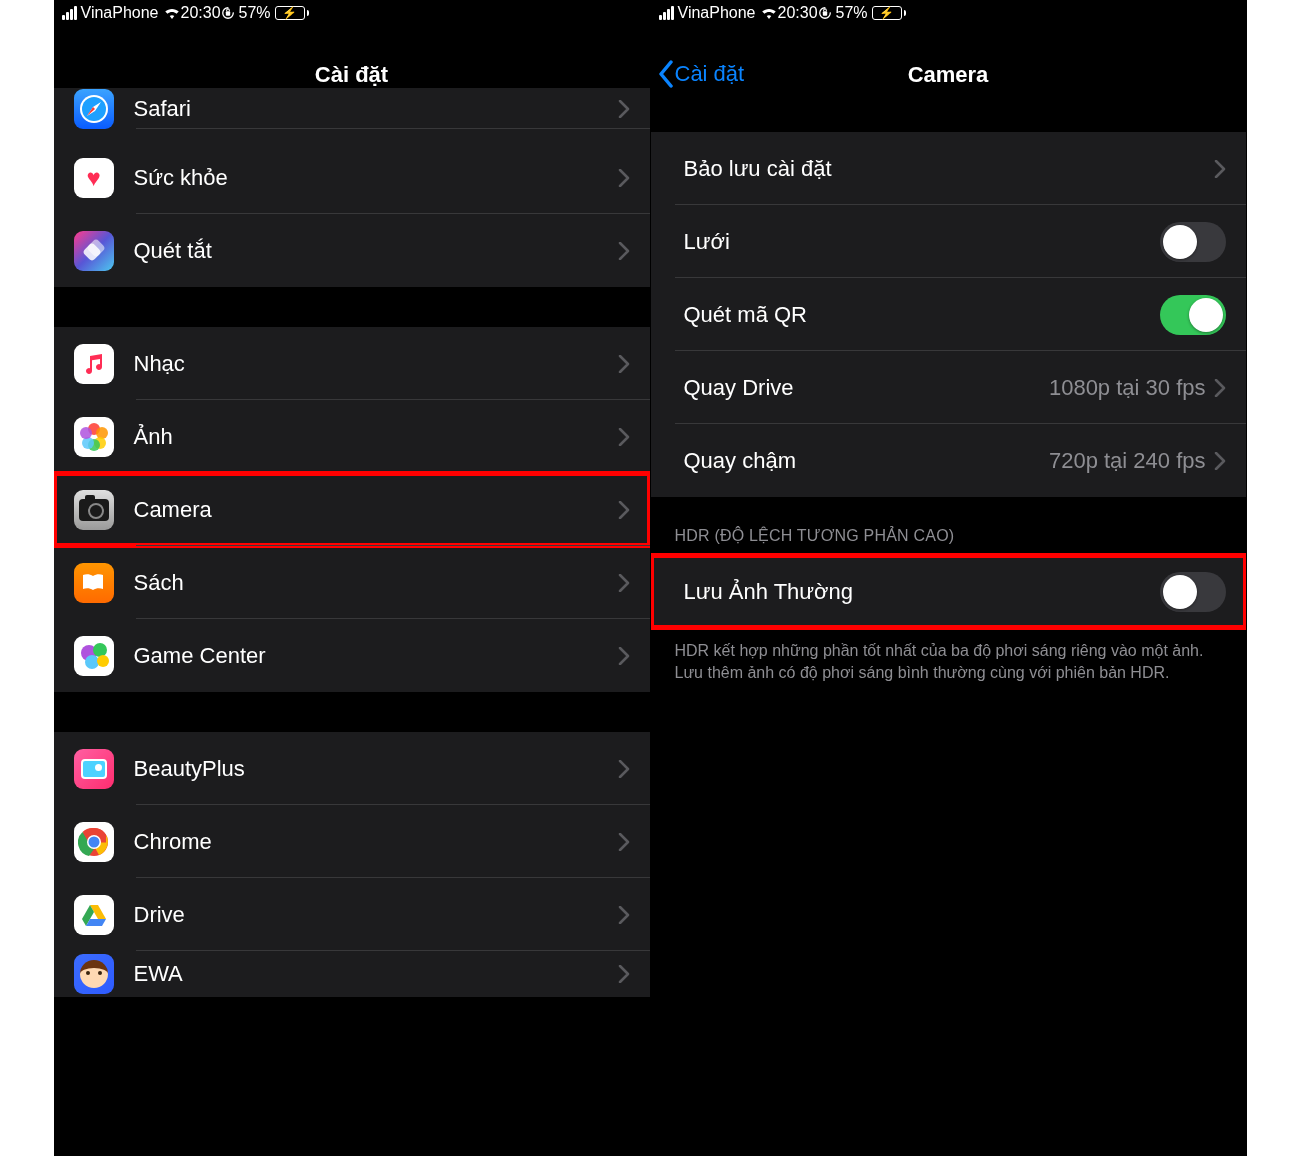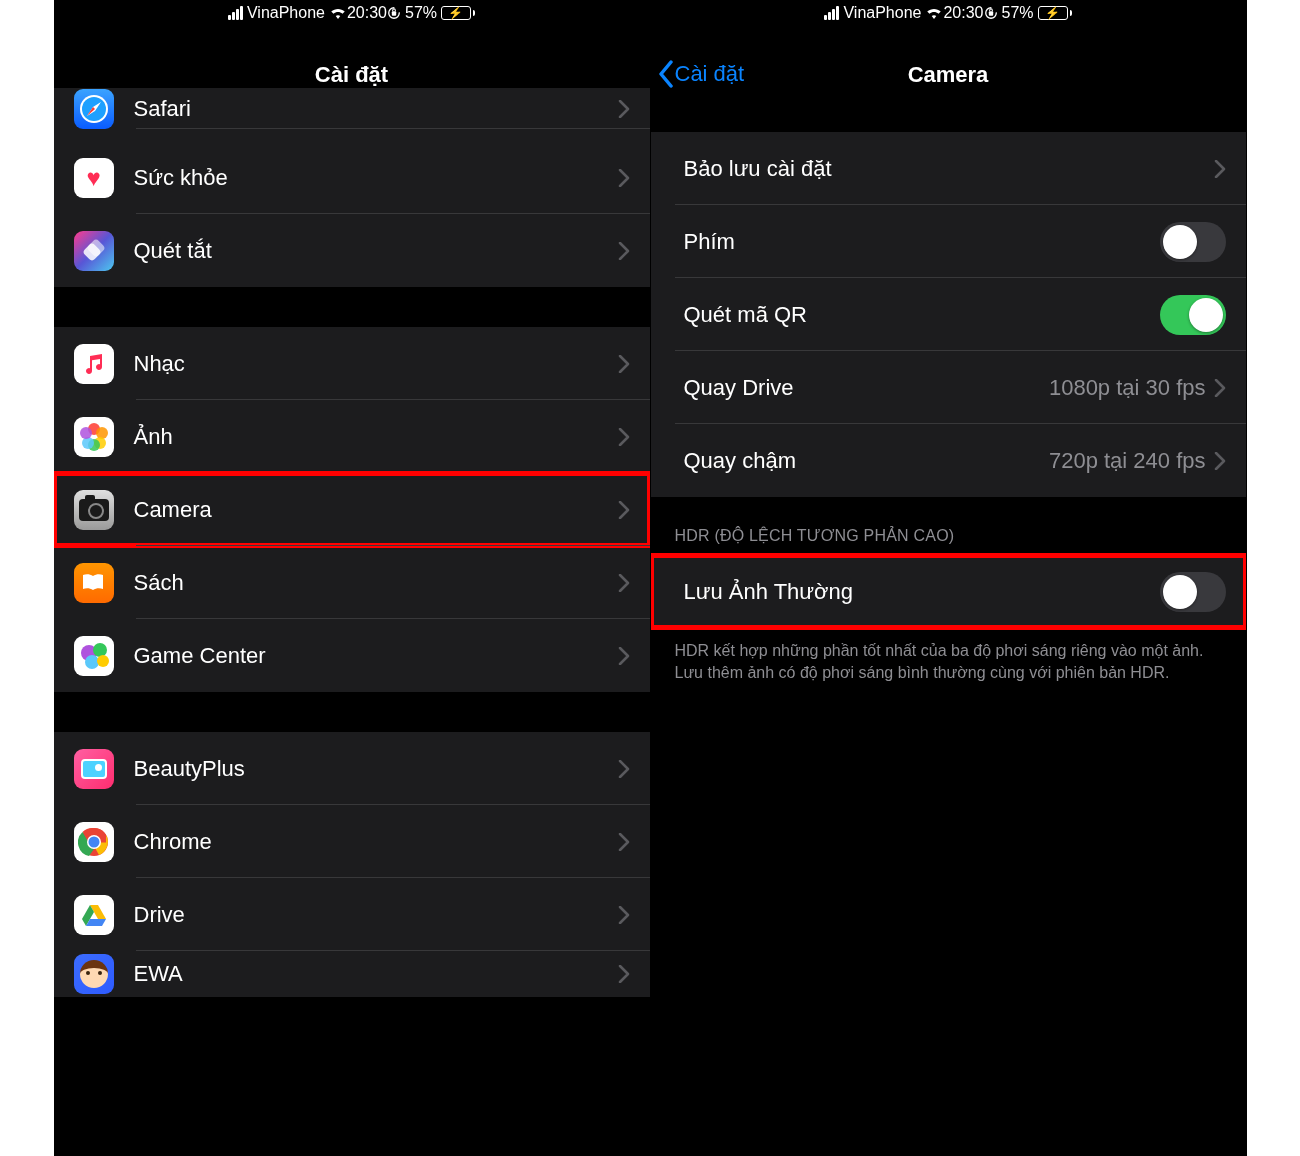--- a/index.html
+++ b/index.html
@@ -2,21 +2,21 @@
 <html><head>
 <meta charset="utf-8">
 <style>
 *{margin:0;padding:0;box-sizing:border-box;-webkit-font-smoothing:antialiased}
 body{background:#fff;font-family:-apple-system,"SF Pro Text","Helvetica Neue",Arial,sans-serif;width:1300px;height:1156px;overflow:hidden}
 .wrap{display:flex;width:1193px;height:1156px;margin:0 auto;background:#000}
 .phone{width:596px;height:100%;background:#000;color:#fff;position:relative;overflow:hidden}
 .phone + .phone{border-left:1px solid #000}
 
 
-.status{height:26px;display:flex;align-items:center;justify-content:center;padding:0 8px;font-size:16px;font-weight:500}
+.status{height:26px;display:flex;align-items:center;justify-content:flex-start;padding:0 8px;font-size:16px;font-weight:500}
 .status .l,.status .r{display:flex;align-items:center;gap:4px}
 .bars{display:inline-flex;align-items:flex-end;gap:1px}
 .bars i{width:3px;background:#fff;border-radius:1px}
 .bars i:nth-child(1){height:5px}.bars i:nth-child(2){height:8px}.bars i:nth-child(3){height:11px}.bars i:nth-child(4){height:14px}
 .wifi{width:18px;height:14px}
 .batt{display:inline-flex;align-items:center;gap:2px}
 .batt-body{width:30px;height:14px;border:1px solid #fff;border-radius:3px;position:relative;padding:1px}
 .batt-fill{height:100%;width:57%;background:#34c759;border-radius:1px}
 .batt-cap{width:2px;height:6px;background:#fff;border-radius:0 2px 2px 0}
 .bolt{position:absolute;left:50%;top:50%;transform:translate(-50%,-50%);font-size:12px;color:#000}
@@ -377,21 +377,21 @@
     <div class="row noicon">
       <div class="label">Bảo lưu cài đặt</div>
       <span class="chev">
             <svg viewBox="0 0 12 18">
               <path d="M2 1l8 8-8 8" fill="none" stroke="currentColor" stroke-width="2.5" stroke-linecap="round" stroke-linejoin="round"></path>
             </svg>
           </span>
       <div class="sep"></div>
     </div>
     <div class="row noicon">
-      <div class="label">Phím</div>
+      <div class="label">Lưới</div>
       <div class="toggle off">
             <div class="knob"></div>
           </div>
       <div class="sep"></div>
     </div>
     <div class="row noicon">
       <div class="label">Quét mã QR</div>
       <div class="toggle on">
             <div class="knob"></div>
           </div>

